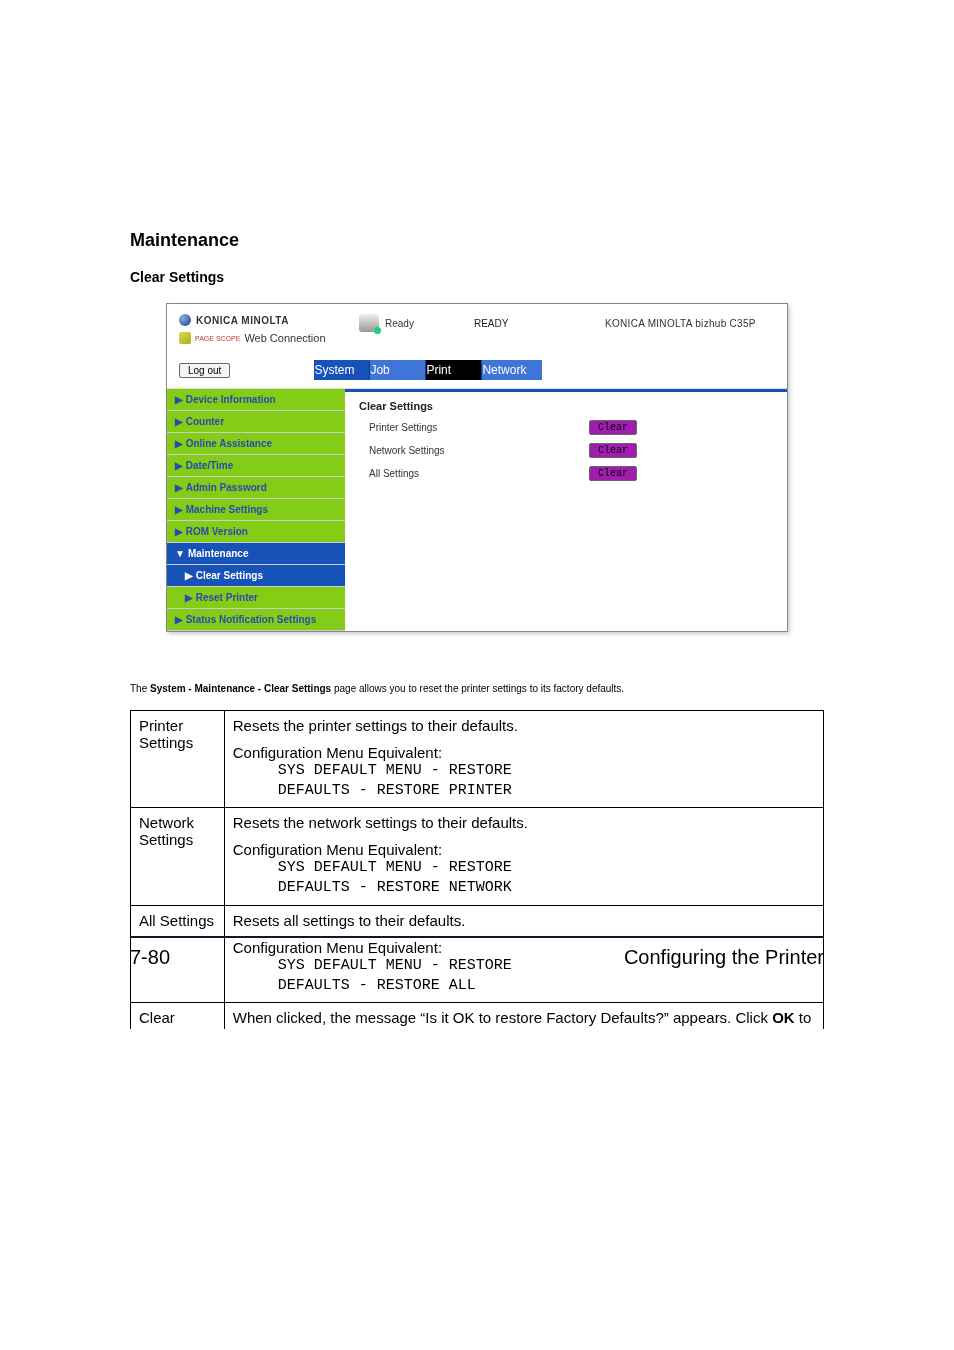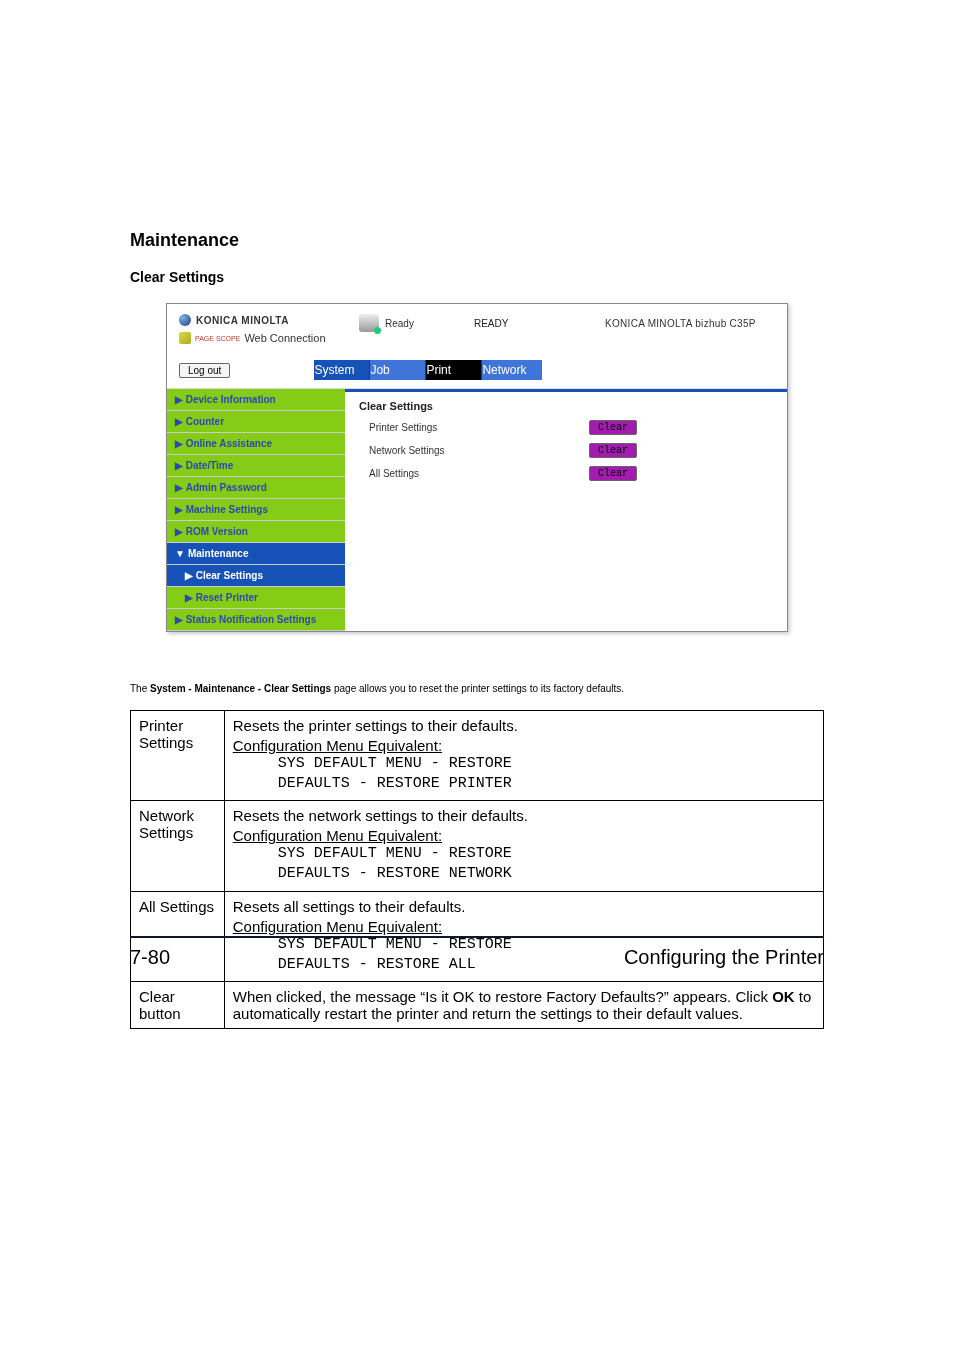--- a/index.html
+++ b/index.html
@@ -230,22 +230,21 @@
     font-weight: bold;
     border: 1px solid #000;
     padding: 6px 8px;
   }
   table.desc td {
     border: 1px solid #000;
     padding: 6px 8px;
     vertical-align: top;
   }
   table.desc td .cme {
-    margin-top: 3px;
-    text-decoration: underline;
+    margin-top: 10px;
   }
   .mono {
     font-family: "Courier New", monospace;
     white-space: pre;
     font-size: 15px;
     margin-left: 45px;
     line-height: 1.35;
   }
 
   .footer {

